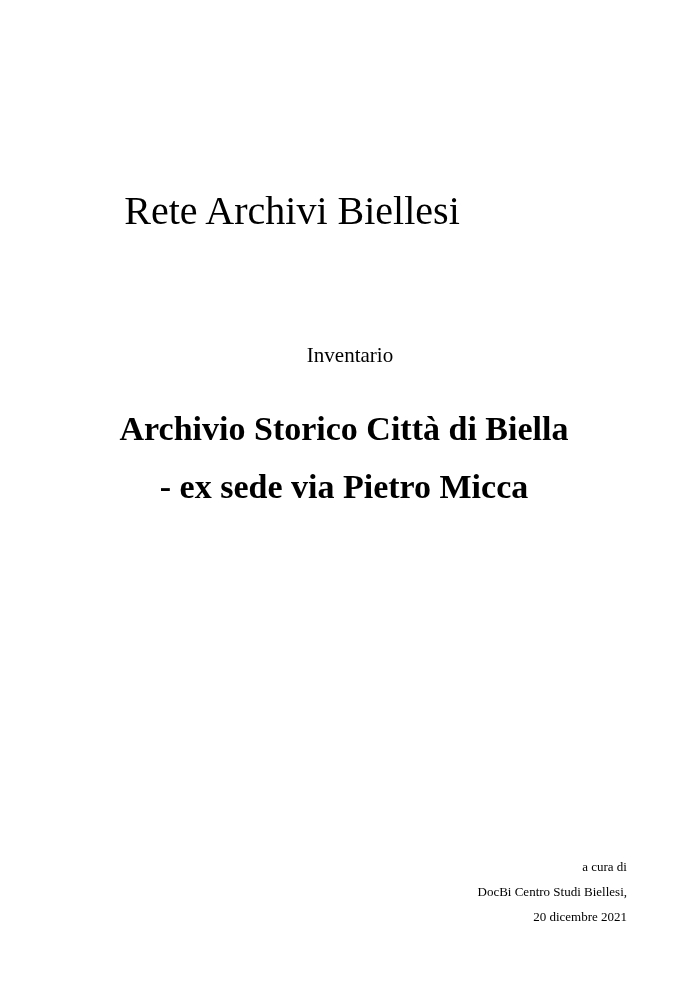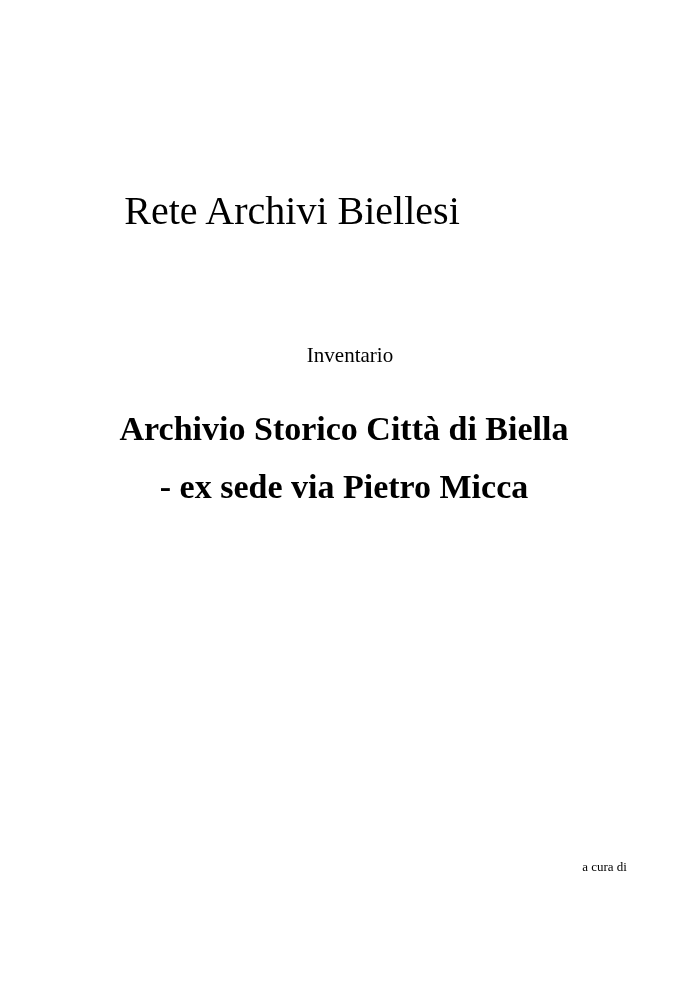--- a/index.html
+++ b/index.html
@@ -78,15 +78,17 @@
 
   <p class="doc-type">Inventario</p>
 
   <h2 class="main-title">
     <span class="title-line">Archivio Storico Città di Biella</span>
     <span class="title-line">- ex sede via Pietro Micca</span>
   </h2>
 
   <p class="credits">
     <span class="credit-line">a cura di</span>
+    <span class="credit-line">DocBi Centro Studi Biellesi,</span>
+    <span class="credit-line">20 dicembre 2021</span>
   </p>
 
 </div>
 
 </body></html>

